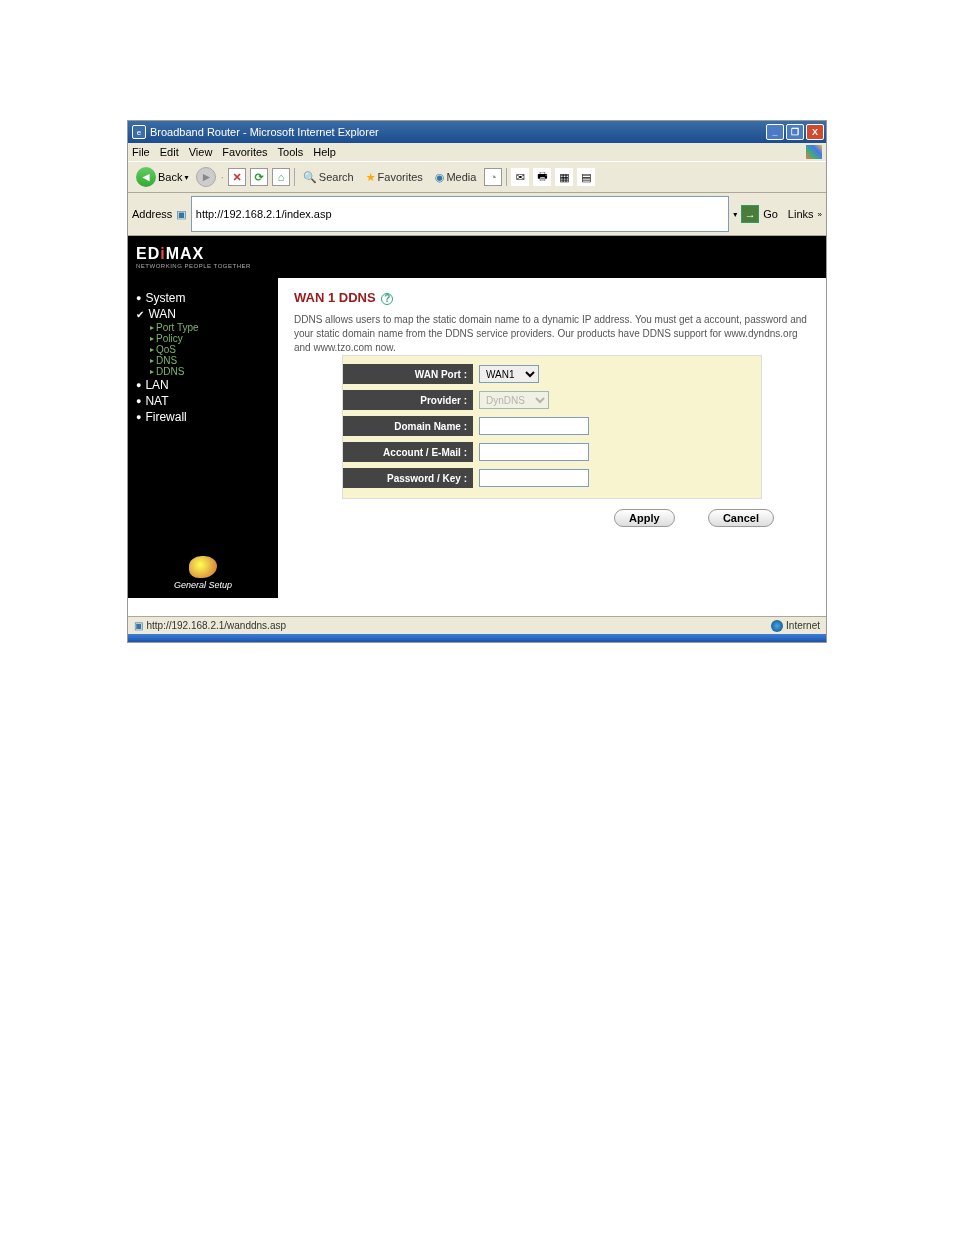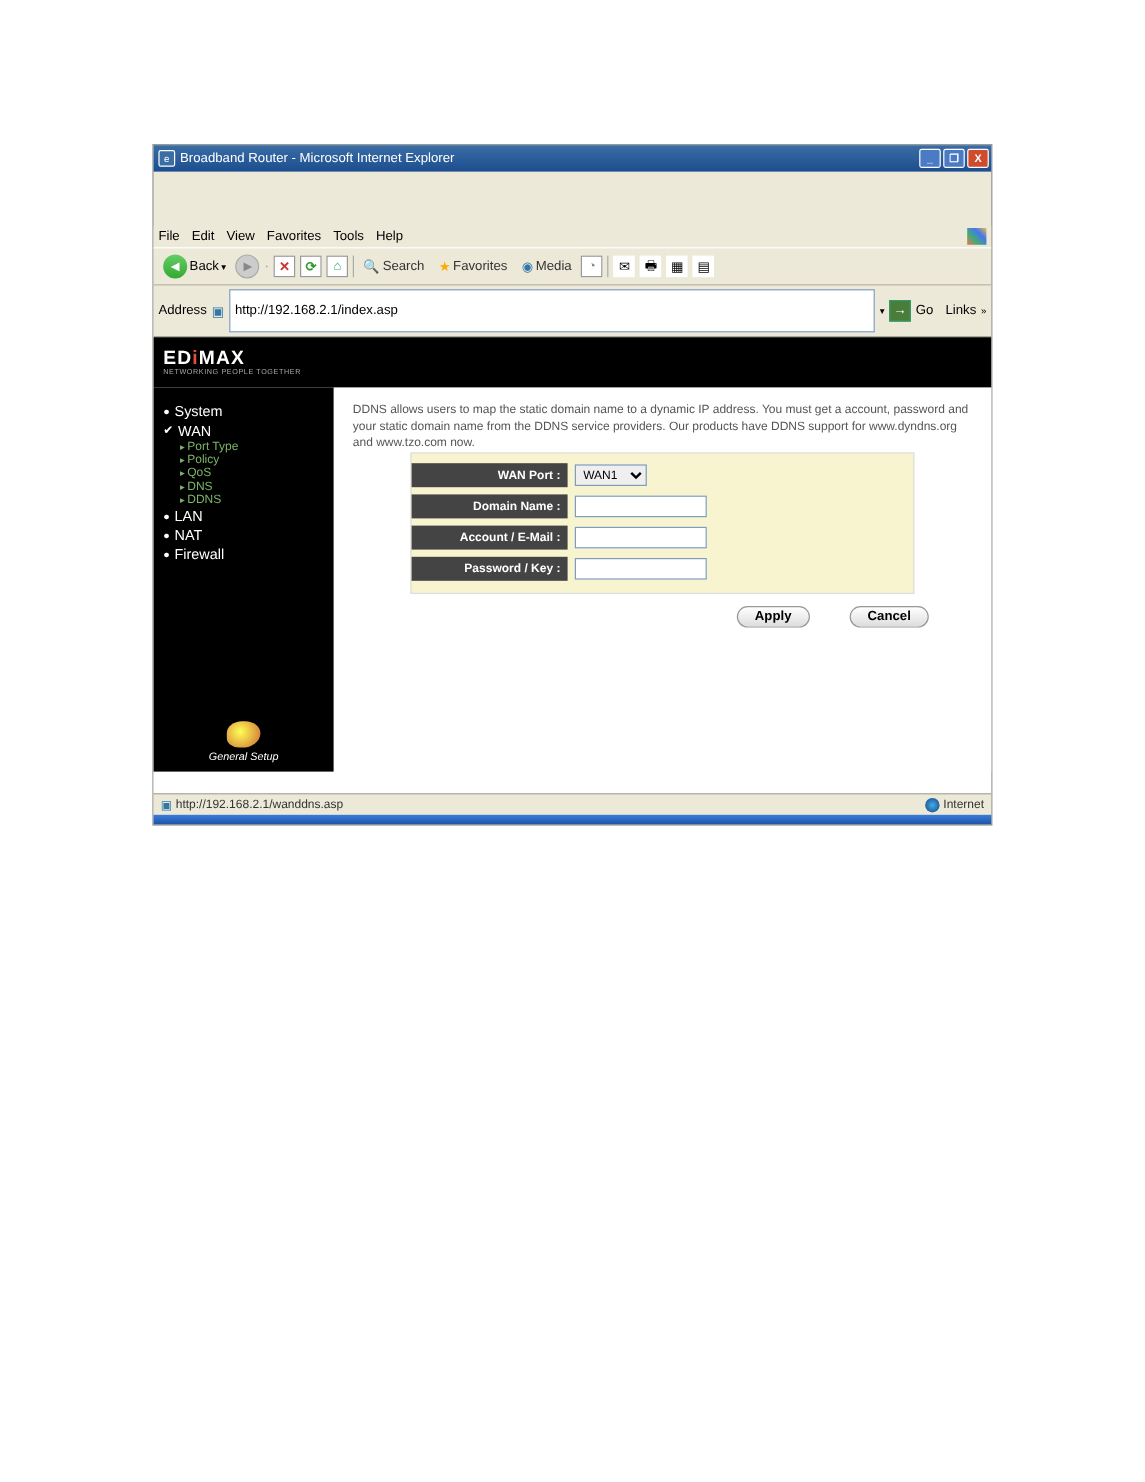--- a/index.html
+++ b/index.html
@@ -7,21 +7,21 @@
   .page-container { padding: 120px; }
   .browser-window { border: 1px solid #999; background: #ece9d8; width: 700px; margin: 0 auto; }
   .titlebar { background: linear-gradient(to bottom, #3a6ea5, #1c4d8f); color: #fff; height: 22px; display: flex; align-items: center; justify-content: space-between; padding: 0 2px 0 4px; font-size: 11px; }
   .titlebar .title { display:flex; align-items:center; gap:4px; }
   .ie-icon { width:14px; height:14px; background:#3a6ea5; border:1px solid #fff; border-radius:2px; display:inline-flex; align-items:center; justify-content:center; font-size:8px; color:#fff;}
   .window-controls { display:flex; gap:2px; }
   .win-btn { width:18px; height:16px; font-size:9px; text-align:center; border:1px solid #fff; border-radius:2px; display:flex; align-items:center; justify-content:center; font-weight:bold; color:#fff; }
   .win-min { background:#4a7bc4; }
   .win-max { background:#4a7bc4; }
   .win-close { background:#d04a2c; }
-  .menubar { background:#ece9d8; padding:2px 4px; font-size:11px; color:#000; display:flex; align-items:center; justify-content:space-between;margin-top:45px; }
+  .menubar { background:#ece9d8; padding:2px 4px; font-size:11px; color:#000; display:flex; align-items:center; justify-content:space-between; }
   .menubar ul { list-style:none; display:flex; gap:10px;}
   .menubar li { cursor:default; }
   .win-flag { width:16px; height:14px; background:linear-gradient(45deg,#e74,#4a7,#47e,#eb4);}
   .toolbar { background:#ece9d8; padding:3px 4px; display:flex; align-items:center; gap:4px; border-top:1px solid #fff; border-bottom:1px solid #aca899; font-size:11px; }
   .tb-btn { display:flex; align-items:center; gap:2px; padding:2px 4px; }
   .icon-circle { width:20px; height:20px; border-radius:50%; display:flex; align-items:center; justify-content:center; color:#fff; font-size:12px; font-weight:bold; }
   .back-icon { background:linear-gradient(#6c6,#3a3); }
   .fwd-icon { background:#ccc; color:#888; border:1px solid #aaa; }
   .icon-sq { width:18px; height:18px; display:flex; align-items:center; justify-content:center; border:1px solid #999; background:#fff; font-size:11px;}
   .stop-x { color:#c33; font-weight:bold;}
@@ -198,26 +198,36 @@
                 <span>Firewall</span>
               </li>
           </ul>
           <div class="gs-icon">
             <div class="globe"></div>
             <span>General Setup</span>
           </div>
         </div>
 
         <div class="main">
+          <div class="page-title">
+            <span>WAN 1 DDNS</span>
+            <span class="help-icon">?</span>
+          </div>
           <div class="description">DDNS allows users to map the static domain name to a dynamic IP address. You must get a account, password and your static domain name from the DDNS service providers. Our products have DDNS support for www.dyndns.org and www.tzo.com now.</div>
           <div class="form-area">
             <div class="form-row">
               <div class="form-label">WAN Port :</div>
               <div class="form-field">
                 <select><option>WAN1</option></select>
+              </div>
+            </div>
+            <div class="form-row">
+              <div class="form-label">Provider :</div>
+              <div class="form-field">
+                <select disabled="" style="width:70px; color:#999;"><option>DynDNS</option></select>
               </div>
             </div>
             <div class="form-row">
               <div class="form-label">Domain Name :</div>
               <div class="form-field">
                   <input type="text" style="">
                 </div>
             </div>
             <div class="form-row">
               <div class="form-label">Account / E-Mail :</div>

